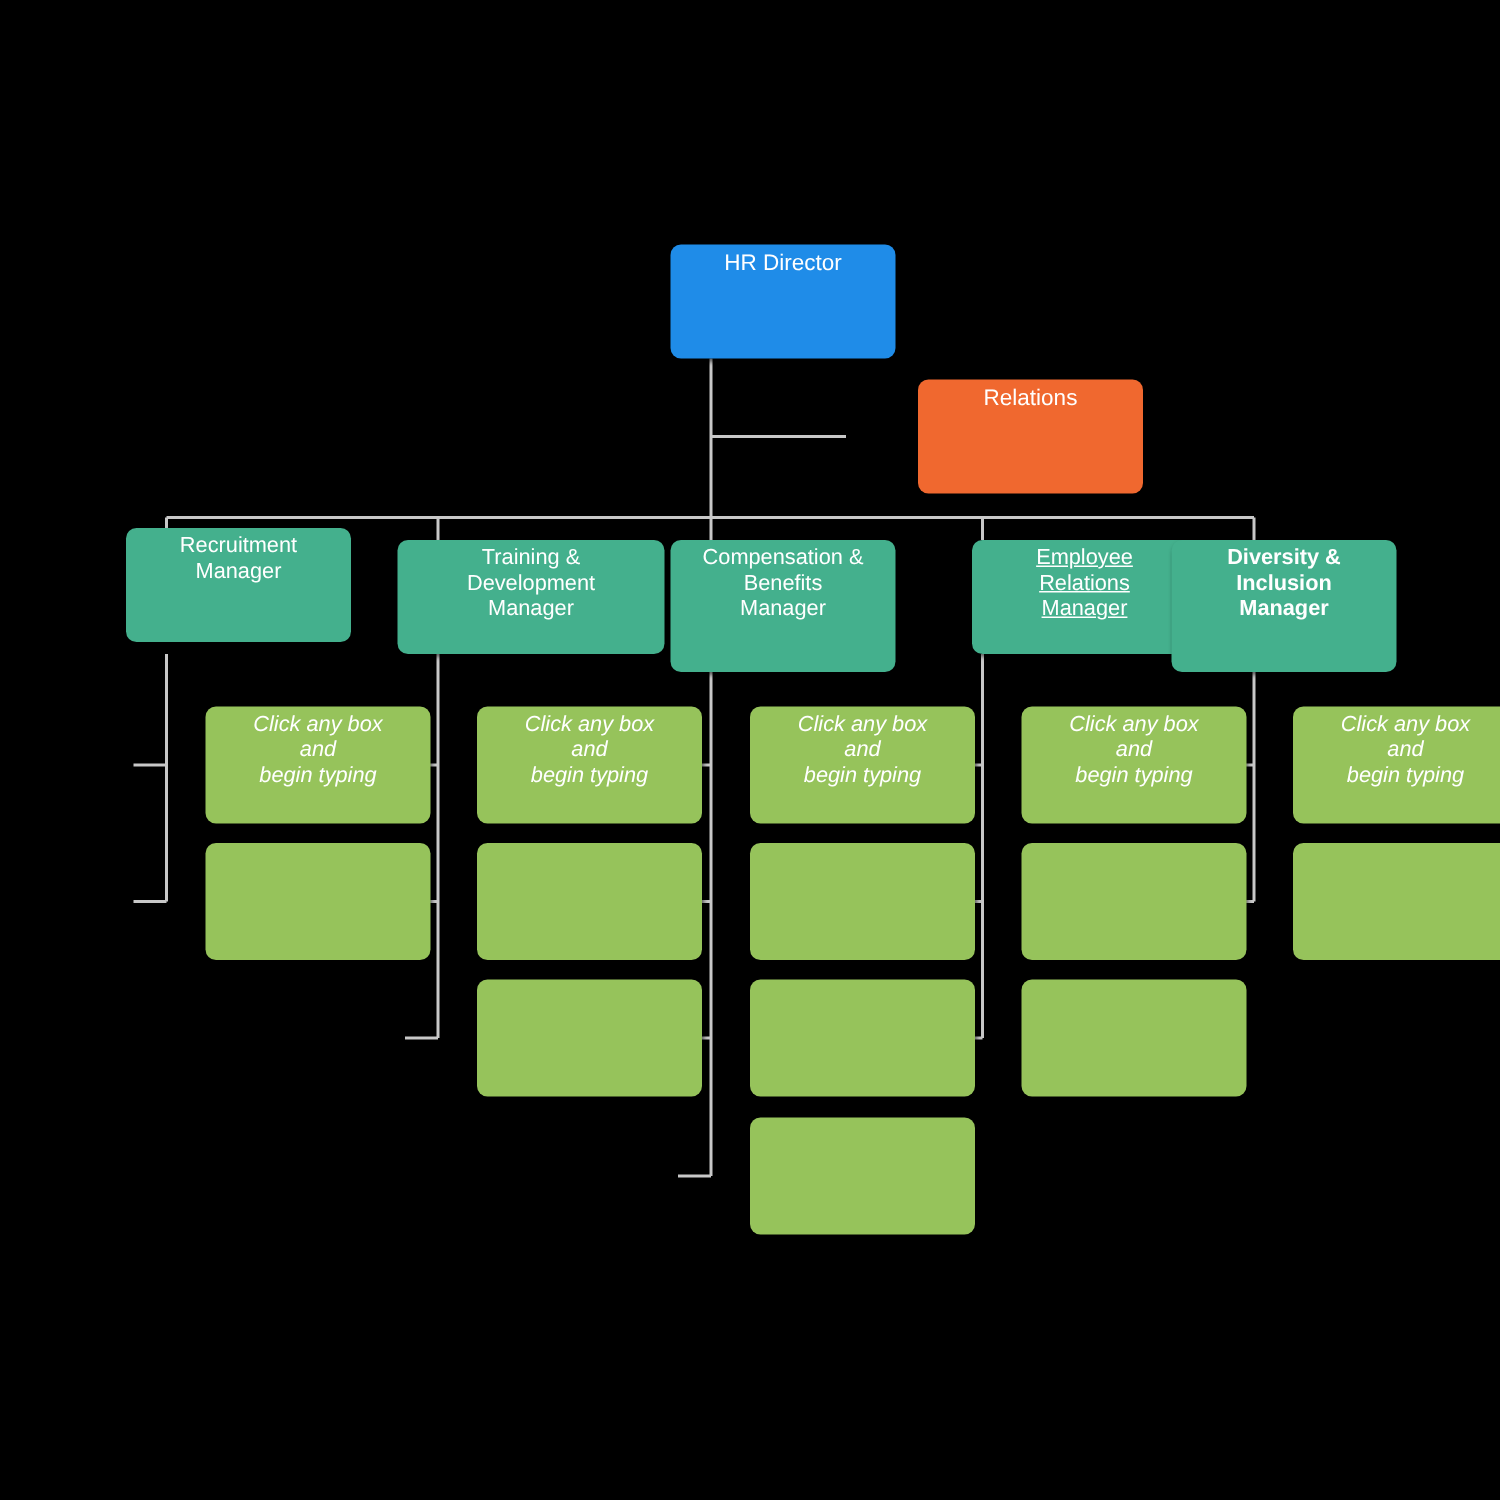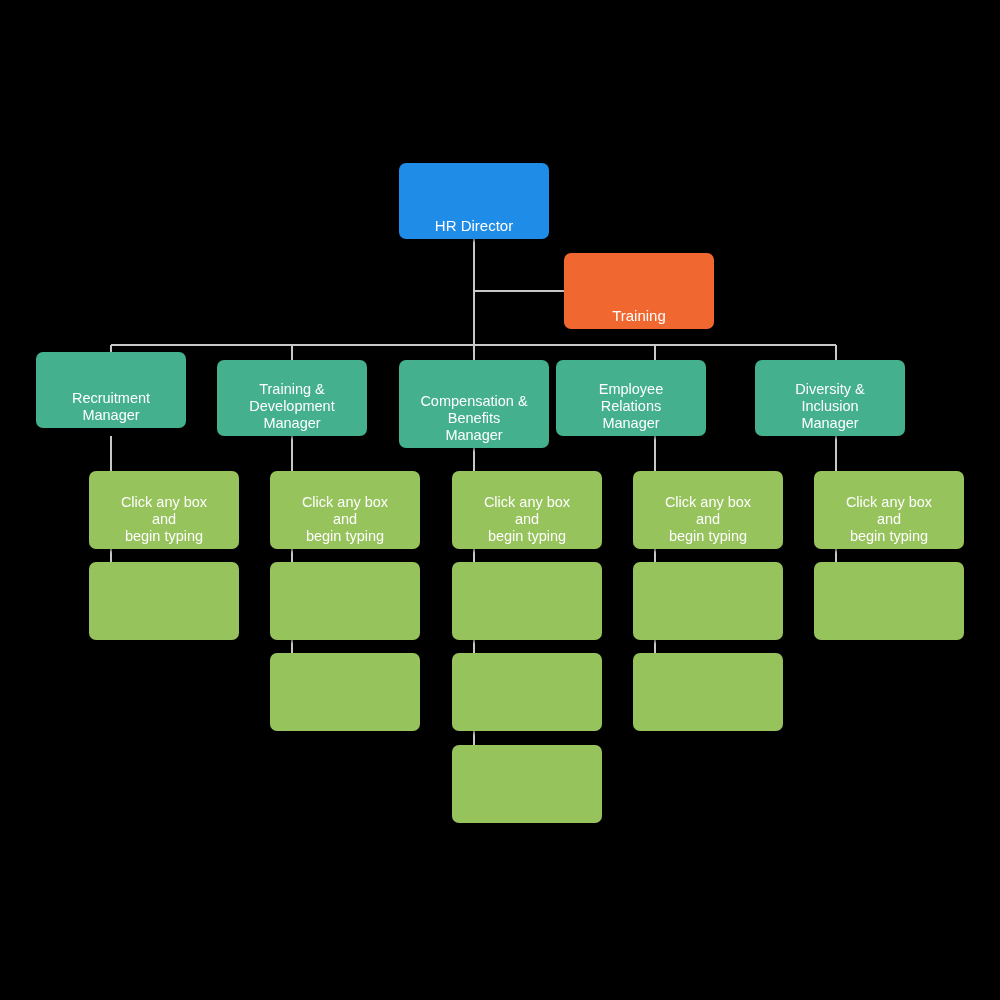--- a/index.html
+++ b/index.html
@@ -22,37 +22,38 @@
     top: 0;
     width: 1000px;
     height: 1000px;
     pointer-events: none;
   }
   .node {
     position: absolute;
     box-sizing: border-box;
     border-radius: 7px;
     display: flex;
-    align-items: flex-end;
+    align-items: flex-start;
     justify-content: center;
     text-align: center;
     color: #ffffff;
     line-height: 1.18;
     padding: 4px 20px;
     box-shadow: 1px 2px 3px rgba(0,0,0,0.55);
+    margin-left: 48px;
   }
   .node-label {
     display: block;
     width: 100%;
     white-space: pre-line;
   }
   .node.root   { background: #1f8ce8; font-size: 15px; }
   .node.assist { background: #f0682f; font-size: 15px; }
   .node.mgr    { background: #44b08d; font-size: 14.5px; }
-  .node.leaf   { background: #96c35b; font-size: 14.5px; }
+  .node.leaf   { background: #96c35b; font-size: 14.5px; font-style: italic; }
 </style>
 </head>
 <body>
 
 <div id="canvas">
   <svg id="connectors">
       <line x1="474" y1="239" x2="474" y2="345" stroke="#c8c8c8" stroke-width="2"></line>
       <line x1="474" y1="291" x2="564" y2="291" stroke="#c8c8c8" stroke-width="2"></line>
       <line x1="111" y1="345" x2="836" y2="345" stroke="#c8c8c8" stroke-width="2"></line>
       <line x1="111" y1="345" x2="111" y2="360" stroke="#c8c8c8" stroke-width="2"></line>
@@ -78,34 +79,34 @@
       <line x1="836" y1="345" x2="836" y2="360" stroke="#c8c8c8" stroke-width="2"></line>
       <line x1="836" y1="436" x2="836" y2="601" stroke="#c8c8c8" stroke-width="2"></line>
       <line x1="836" y1="510" x2="814" y2="510" stroke="#c8c8c8" stroke-width="2"></line>
       <line x1="836" y1="601" x2="814" y2="601" stroke="#c8c8c8" stroke-width="2"></line>
     </svg>
   <div id="nodes">
       <div class="node root" style="left: 399px; top: 163px; width: 150px; height: 76px;">
         <span class="node-label">HR Director</span>
       </div>
       <div class="node assist" style="left: 564px; top: 253px; width: 150px; height: 76px;">
-        <span class="node-label">Training</span>
+        <span class="node-label">Relations</span>
       </div>
       <div class="node mgr" style="left: 36px; top: 352px; width: 150px; height: 76px;">
         <span class="node-label">Recruitment
 Manager</span>
       </div>
       <div class="node leaf" style="left: 89px; top: 471px; width: 150px; height: 78px;">
         <span class="node-label">Click any box and
 begin typing</span>
       </div>
       <div class="node leaf" style="left: 89px; top: 562px; width: 150px; height: 78px;">
         <span class="node-label"></span>
       </div>
-      <div class="node mgr" style="left: 217px; top: 360px; width: 150px; height: 76px;">
+      <div class="node mgr" style="left: 217px; top: 360px; width: 178px; height: 76px;">
         <span class="node-label">Training &amp;
 Development
 Manager</span>
       </div>
       <div class="node leaf" style="left: 270px; top: 471px; width: 150px; height: 78px;">
         <span class="node-label">Click any box and
 begin typing</span>
       </div>
       <div class="node leaf" style="left: 270px; top: 562px; width: 150px; height: 78px;">
         <span class="node-label"></span>
@@ -123,35 +124,35 @@
       </div>
       <div class="node leaf" style="left: 452px; top: 562px; width: 150px; height: 78px;">
         <span class="node-label"></span>
       </div>
       <div class="node leaf" style="left: 452px; top: 653px; width: 150px; height: 78px;">
         <span class="node-label"></span>
       </div>
       <div class="node leaf" style="left: 452px; top: 745px; width: 150px; height: 78px;">
         <span class="node-label"></span>
       </div>
-      <div class="node mgr" style="left: 556px; top: 360px; width: 150px; height: 76px;">
+      <div class="node mgr" style="left: 600px; top: 360px; width: 150px; height: 76px; text-decoration: underline;">
         <span class="node-label">Employee Relations
 Manager</span>
       </div>
       <div class="node leaf" style="left: 633px; top: 471px; width: 150px; height: 78px;">
         <span class="node-label">Click any box and
 begin typing</span>
       </div>
       <div class="node leaf" style="left: 633px; top: 562px; width: 150px; height: 78px;">
         <span class="node-label"></span>
       </div>
       <div class="node leaf" style="left: 633px; top: 653px; width: 150px; height: 78px;">
         <span class="node-label"></span>
       </div>
-      <div class="node mgr" style="left: 755px; top: 360px; width: 150px; height: 76px;">
+      <div class="node mgr" style="left: 733px; top: 360px; width: 150px; height: 88px; font-weight: bold;">
         <span class="node-label">Diversity &amp; Inclusion
 Manager</span>
       </div>
       <div class="node leaf" style="left: 814px; top: 471px; width: 150px; height: 78px;">
         <span class="node-label">Click any box and
 begin typing</span>
       </div>
       <div class="node leaf" style="left: 814px; top: 562px; width: 150px; height: 78px;">
         <span class="node-label"></span>
       </div>

